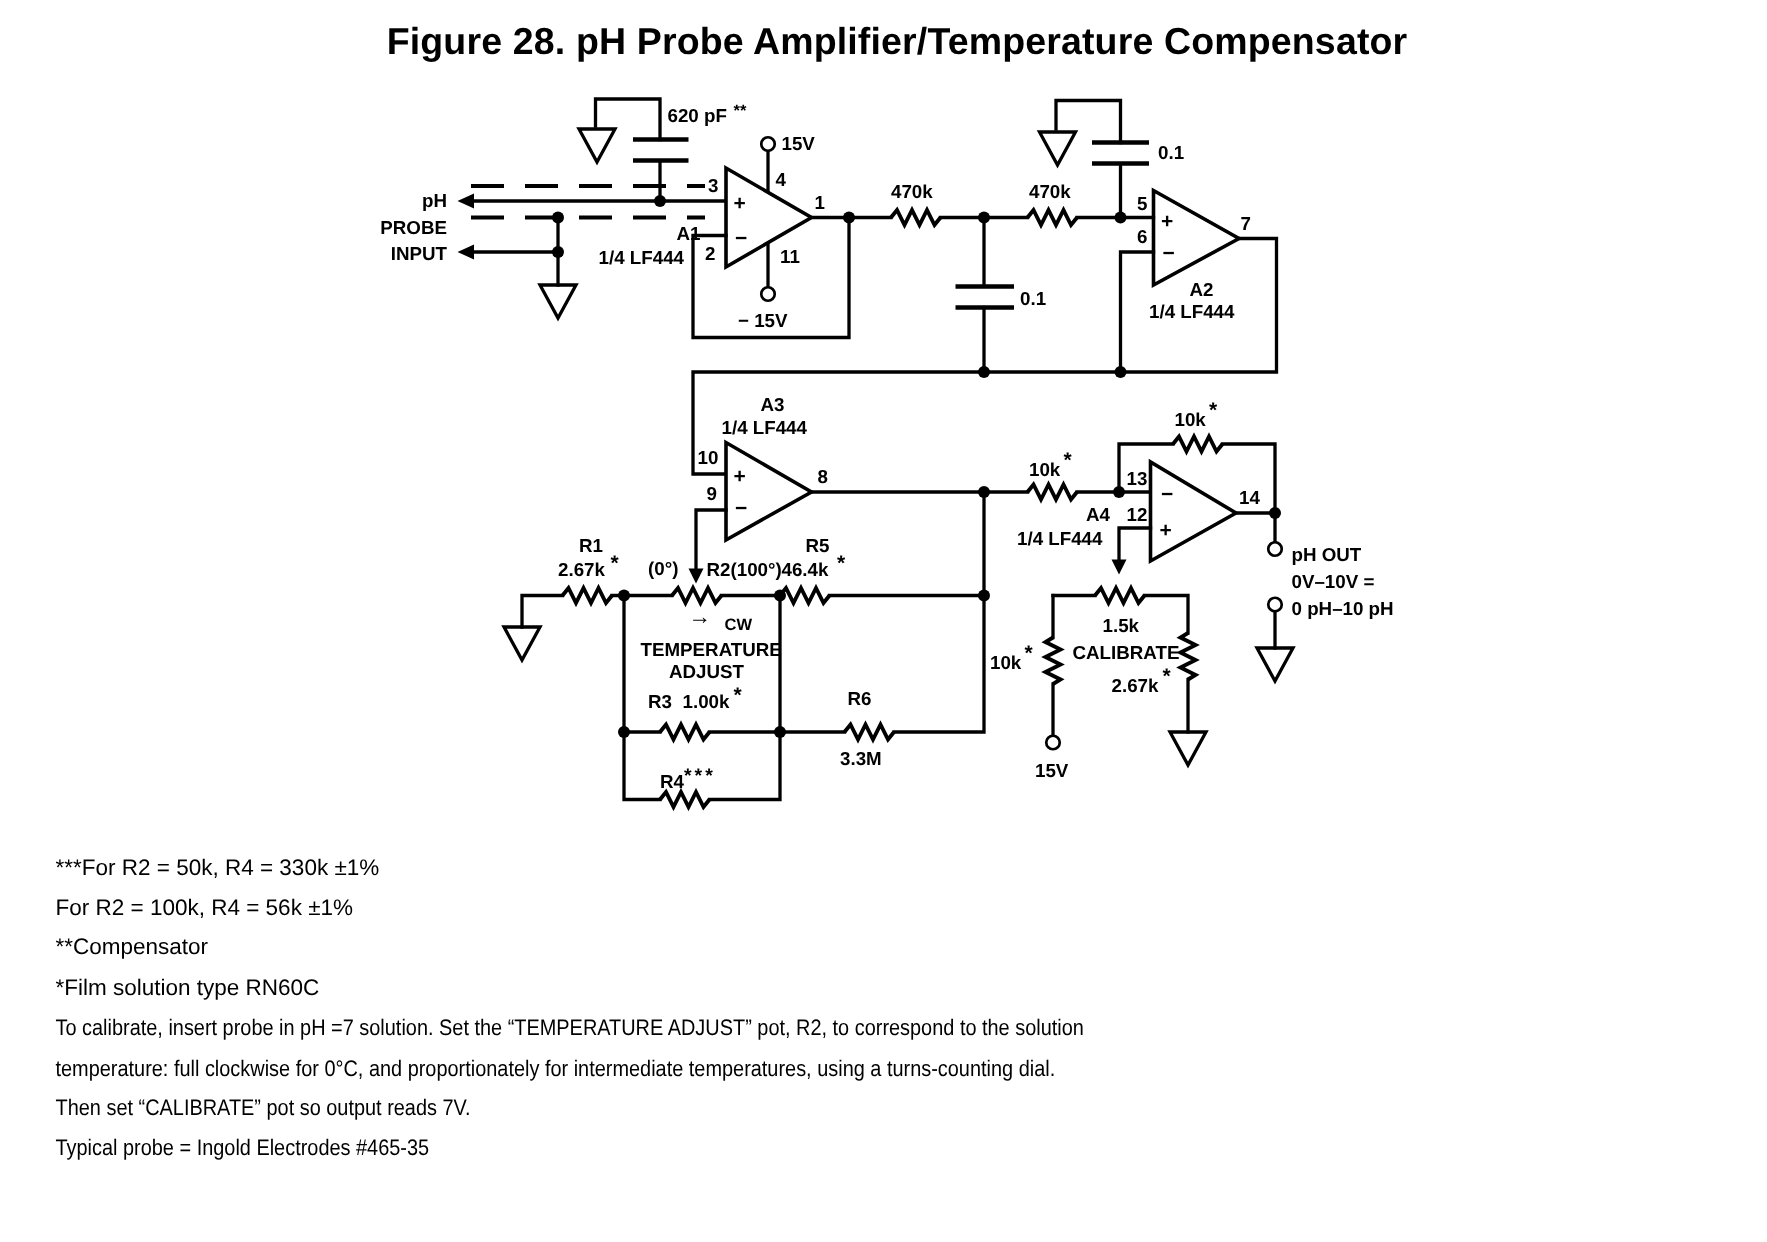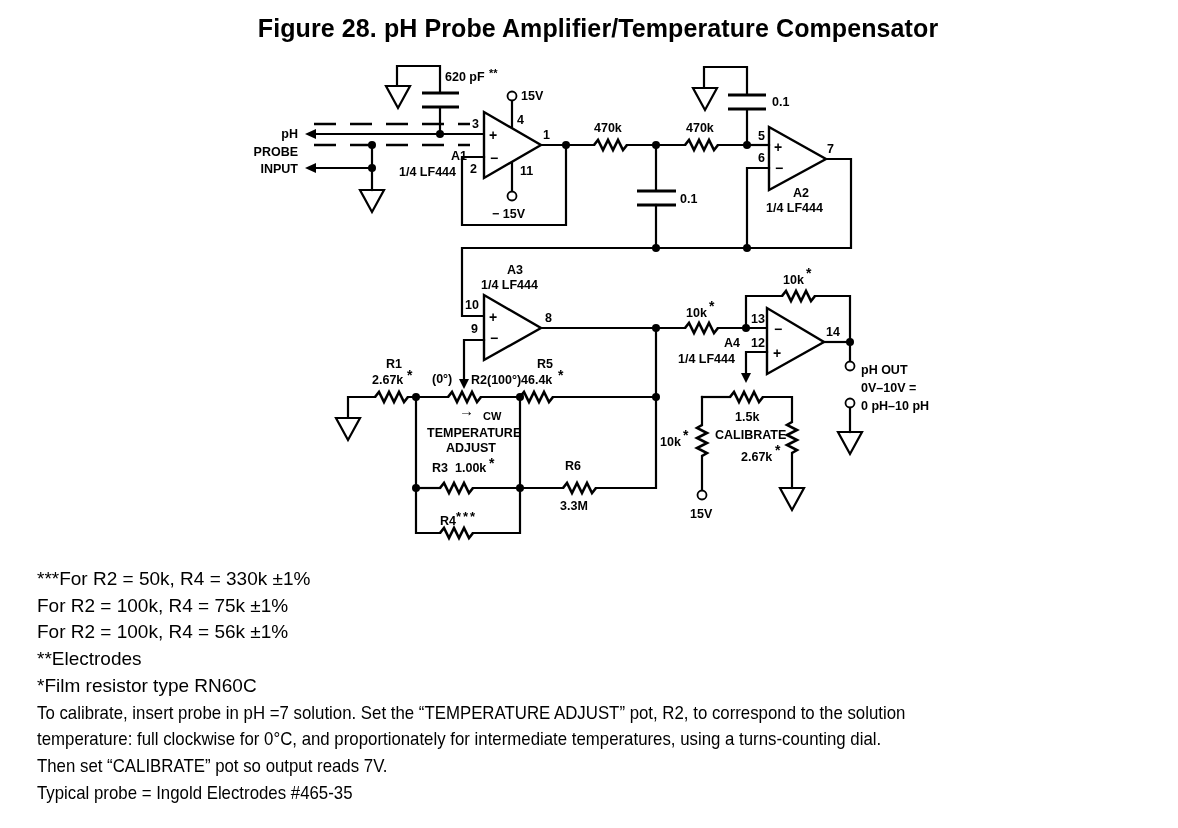--- a/index.html
+++ b/index.html
@@ -8,21 +8,21 @@
   svg#schem { position:absolute; left:0; top:0; }
   svg#schem text { font-family:"Liberation Sans", sans-serif; font-weight:bold; font-size:12.5px; fill:#000; }
   svg#schem .w { stroke:#000; stroke-width:2.2; fill:none; stroke-linecap:square; }
   svg#schem .r { stroke:#000; stroke-width:2.6; fill:none; stroke-linejoin:miter; }
   svg#schem .oa { stroke:#000; stroke-width:2.4; fill:#fff; stroke-linejoin:miter; }
   svg#schem .dot { fill:#000; }
   svg#schem .term { fill:#fff; stroke:#000; stroke-width:1.8; }
   svg#schem .gnd { stroke:#000; stroke-width:2.2; fill:none; }
   svg#schem .shield { stroke:#000; stroke-width:2.6; stroke-dasharray:22 14; fill:none; }
   svg#schem .cap { stroke:#000; stroke-width:3; }
-  .notes { position:absolute; left:37px; top:566px; font-size:19px; line-height:26.7px; }
+  .notes { position:absolute; left:37px; top:566px; font-size:15px; line-height:26.7px; }
   .notes div { white-space:nowrap; }
   .cal { transform-origin:0 0; transform:scaleX(0.885); }
 </style>
 </head>
 <body>
 
 <div class="title">Figure 28.  pH Probe Amplifier/Temperature Compensator</div>
 
 <svg id="schem" width="1178" height="560" viewBox="0 0 1178 560">
   <defs>
@@ -225,21 +225,20 @@
 
   <path class="r" d="M792,422 l-5,3 l10,5 l-10,5 l10,5 l-10,5 l10,5 l-5,3"></path>
   <path class="w" d="M792,453 V488"></path>
   <path class="gnd" d="M780,488 H804 L792,510 Z"></path>
   <text x="741" y="461">2.67k</text>
   <text x="775" y="455" style="font-size:14px">*</text>
 </svg>
 
 <div class="notes">
   <div>***For R2 = 50k, R4 = 330k ±1%</div>
-  <div>For R2 = 100k, R4 = 75k ±1%</div>
   <div>For R2 = 100k, R4 = 56k ±1%</div>
-  <div>**Electrodes</div>
-  <div>*Film resistor type RN60C</div>
+  <div>**Compensator</div>
+  <div>*Film solution type RN60C</div>
   <div class="cal">To calibrate, insert probe in pH =7 solution. Set the “TEMPERATURE ADJUST” pot, R2, to correspond to the solution</div>
   <div class="cal">temperature: full clockwise for 0°C, and proportionately for intermediate temperatures, using a turns-counting dial.</div>
   <div class="cal">Then set “CALIBRATE” pot so output reads 7V.</div>
   <div class="cal">Typical probe = Ingold Electrodes #465-35</div>
 </div>
 
 </body></html>

